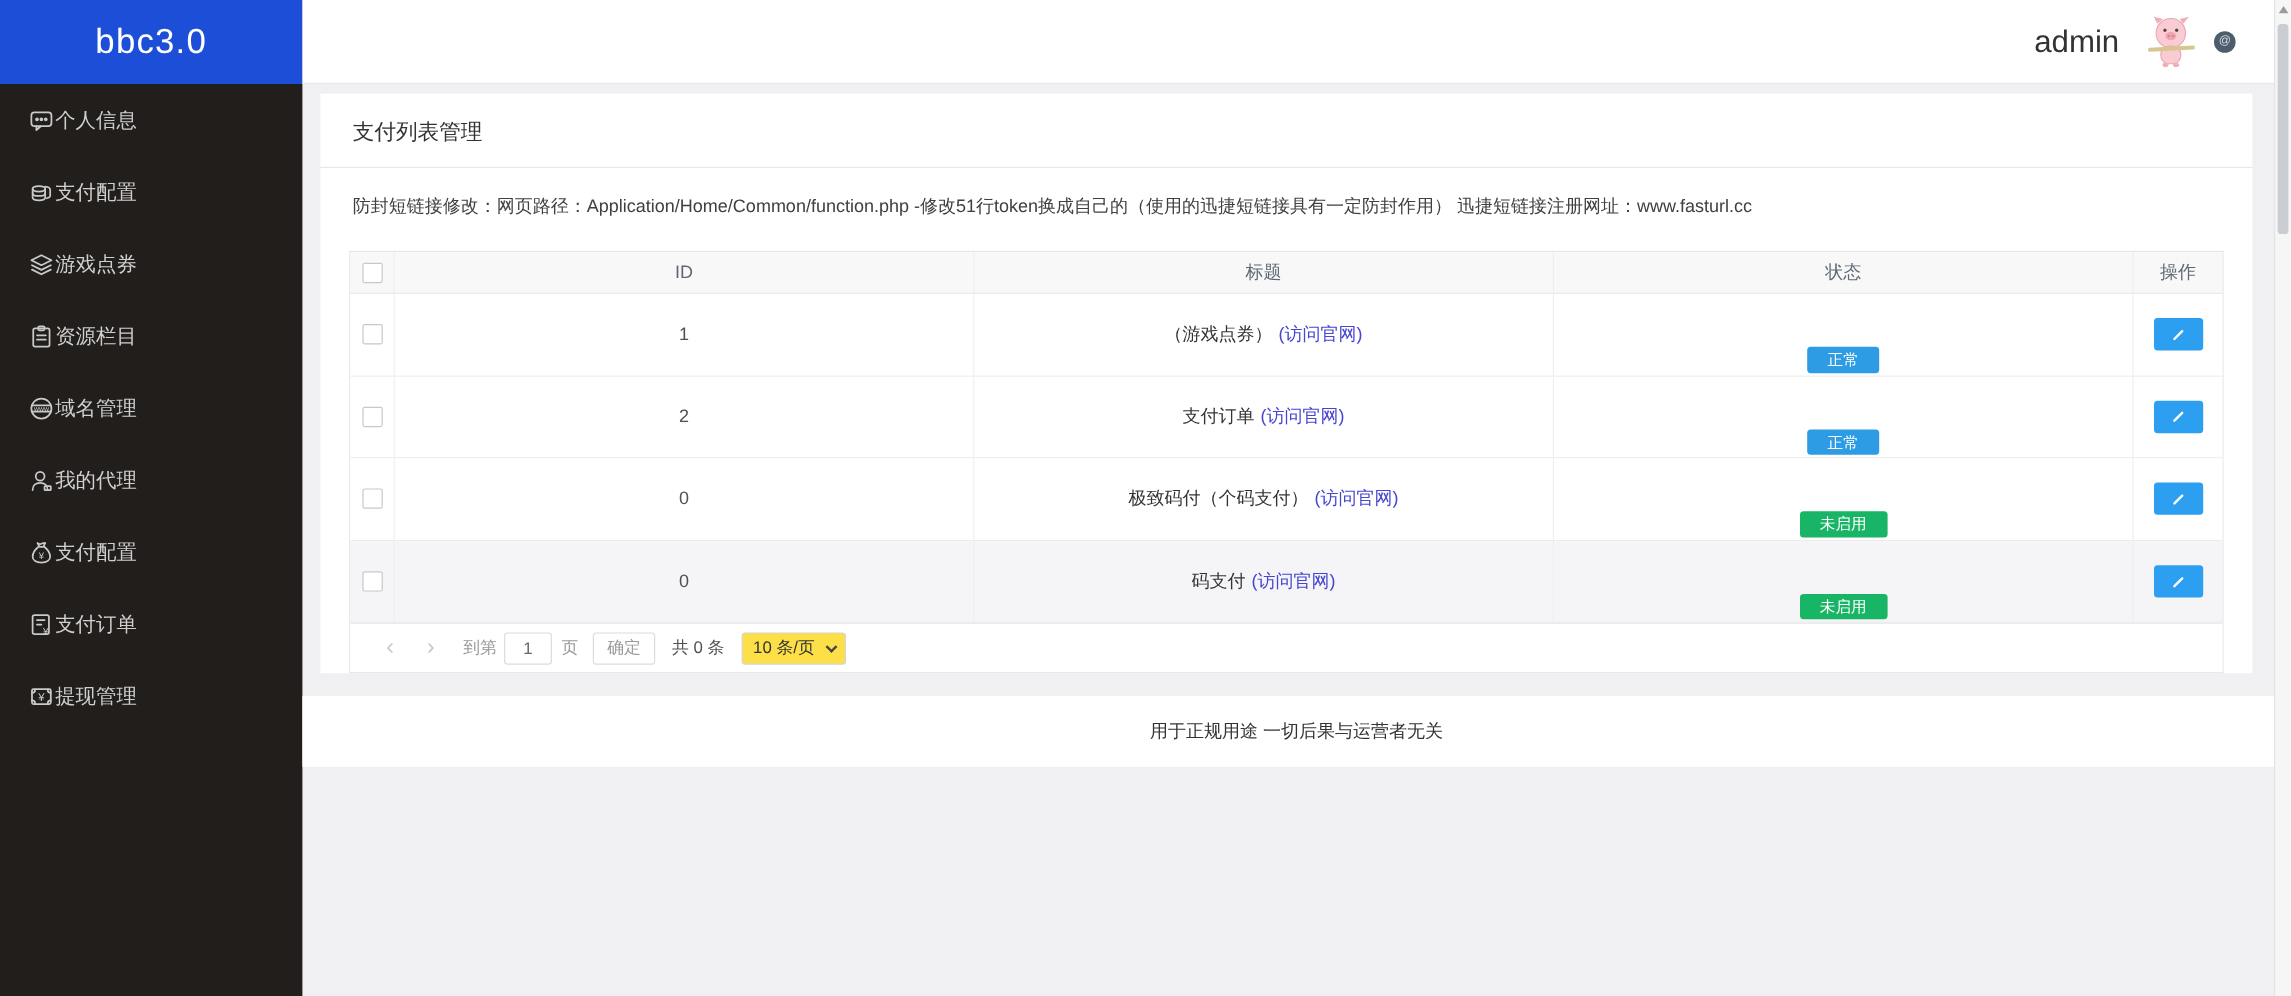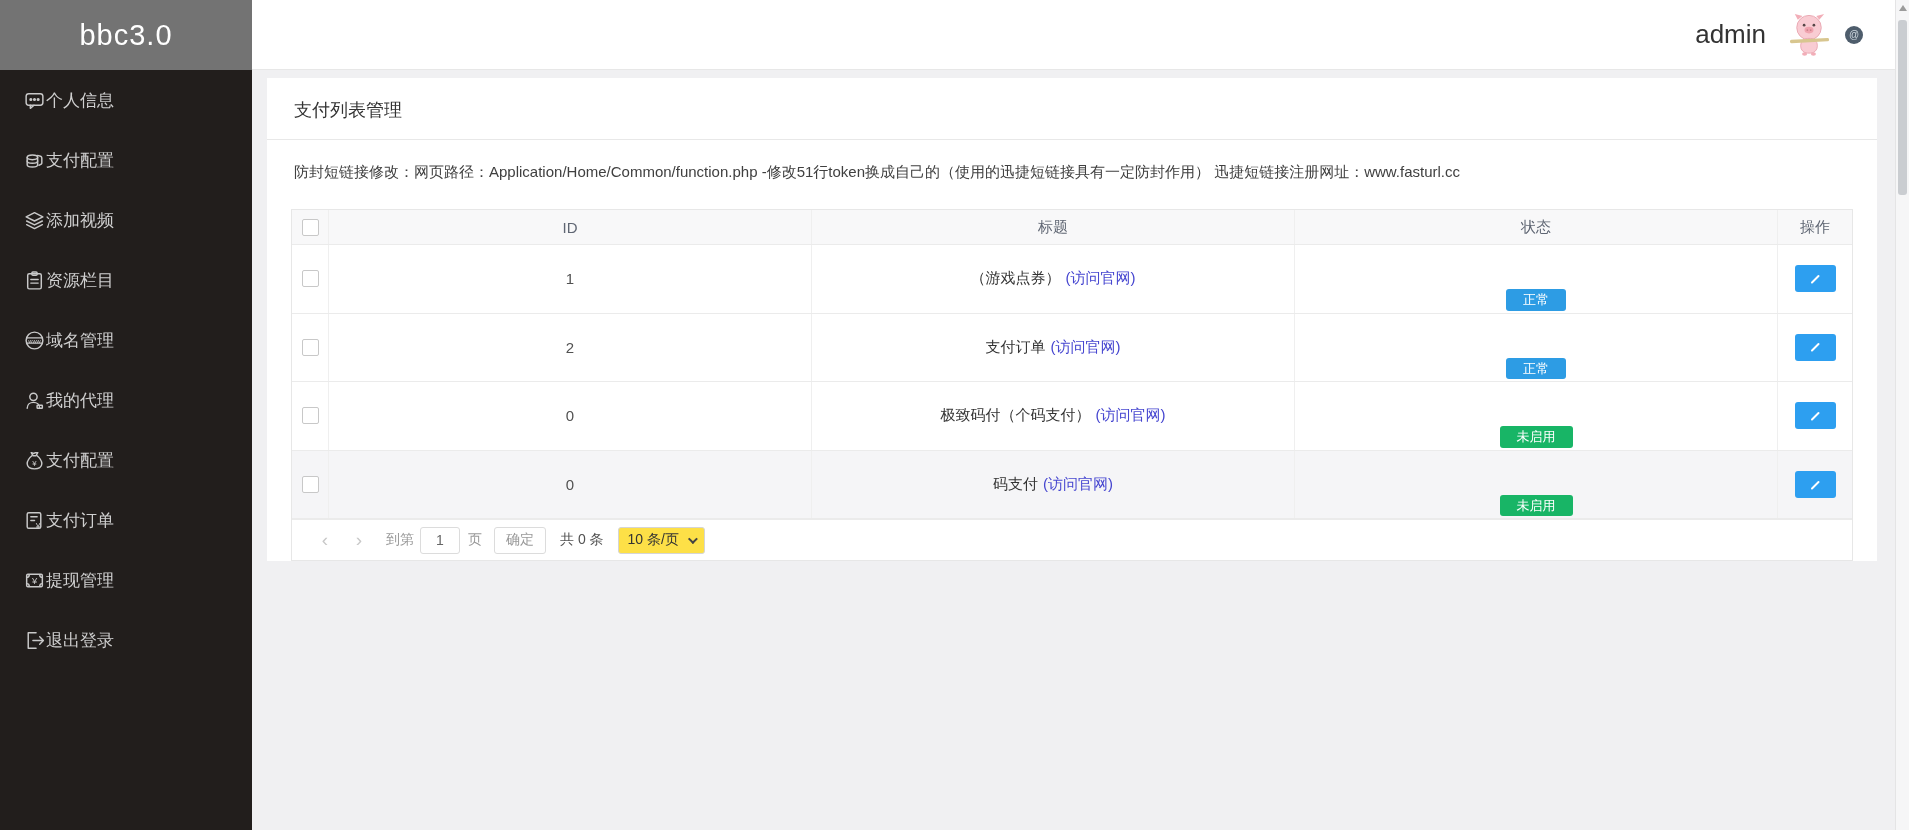--- a/index.html
+++ b/index.html
@@ -5,21 +5,21 @@
   * { margin:0; padding:0; box-sizing:border-box; }
   html,body { width:1909px; height:830px; overflow:hidden; }
   body {
     font-family:"Liberation Sans","DejaVu Sans",sans-serif;
     background:#f0f0f2; color:#333; font-size:15px;
     display:flex;
   }
   
   .sidebar { width:252px; min-width:252px; height:830px; background:#221e1c; }
   .logo {
-    height:70px; background:#737373; color:#fff;
+    height:70px; background:#1d4ed8; color:#fff;
     display:flex; align-items:center; justify-content:center;
     font-size:29px; font-weight:500; letter-spacing:1px;
   }
   .menu-item {
     height:60px; display:flex; align-items:center;
     padding-left:22px; cursor:pointer; color:#cfcfcf; font-size:17px;
   }
   .menu-item .mi-icon { width:24px; height:24px; display:inline-flex; align-items:center; justify-content:center; }
   .menu-item .mi-label { }
   .mi-icon svg { stroke:#c9c9c9; fill:none; stroke-width:1.4; stroke-linecap:round; stroke-linejoin:round; }
@@ -149,21 +149,21 @@
   </div>
 
   <div class="menu-item">
     <span class="mi-icon">
       <svg width="23" height="23" viewBox="0 0 22 22">
           <path d="M11 3.5 L19 7.5 L11 11.5 L3 7.5 Z"></path>
           <path d="M3.5 11.5 L11 15.2 L18.5 11.5"></path>
           <path d="M3.5 15 L11 18.7 L18.5 15"></path>
         </svg>
     </span>
-    <span class="mi-label">添加视频</span>
+    <span class="mi-label">游戏点券</span>
   </div>
 
   <div class="menu-item">
     <span class="mi-icon">
       <svg width="23" height="23" viewBox="0 0 22 22">
           <rect x="4.5" y="4.5" width="13" height="14.5" rx="1.5"></rect>
           <rect x="8.5" y="2.8" width="5" height="3.2" rx="1"></rect>
           <path d="M7.5 10 H14.5"></path>
           <path d="M7.5 13.5 H14.5"></path>
         </svg>
@@ -225,30 +225,20 @@
           <path d="M3.5 8 C5 8 6 7 6 5.5"></path>
           <path d="M18.5 8 C17 8 16 7 16 5.5"></path>
           <path d="M3.5 14 C5 14 6 15 6 16.5"></path>
           <path d="M18.5 14 C17 14 16 15 16 16.5"></path>
           <text x="11" y="14.5" font-size="9" text-anchor="middle">¥</text>
         </svg>
     </span>
     <span class="mi-label">提现管理</span>
   </div>
 
-  <div class="menu-item">
-    <span class="mi-icon">
-      <svg width="23" height="23" viewBox="0 0 22 22">
-          <path d="M12.5 3.5 H5 V18.5 H12.5"></path>
-          <path d="M9.5 11 H19"></path>
-          <path d="M16 7.5 L19.5 11 L16 14.5"></path>
-        </svg>
-    </span>
-    <span class="mi-label">退出登录</span>
-  </div>
 </div>
 
 <div class="main">
 
   <div class="topbar">
     <span class="username">admin</span>
     <span class="avatar">
       <svg width="47" height="47" viewBox="0 0 48 48">
         <path d="M12 9 L9 3 L17 5 Z" fill="#f2aeb8"></path>
         <path d="M34 9 L39 3 L31 5 Z" fill="#f2aeb8"></path>
@@ -380,18 +370,19 @@
         <button class="pg-confirm">确定</button>
         <span class="pg-total">共 0 条</span>
         <span class="pg-select">
           <span>10 条/页</span>
           <span class="pg-caret"></span>
         </span>
       </div>
     </div>
   </div>
 
+  <div class="footer">用于正规用途 一切后果与运营者无关</div>
 </div>
 
 <div class="scrollbar">
   <div class="sb-up"></div>
   <div class="sb-thumb"></div>
 </div>
 
 </body></html>

